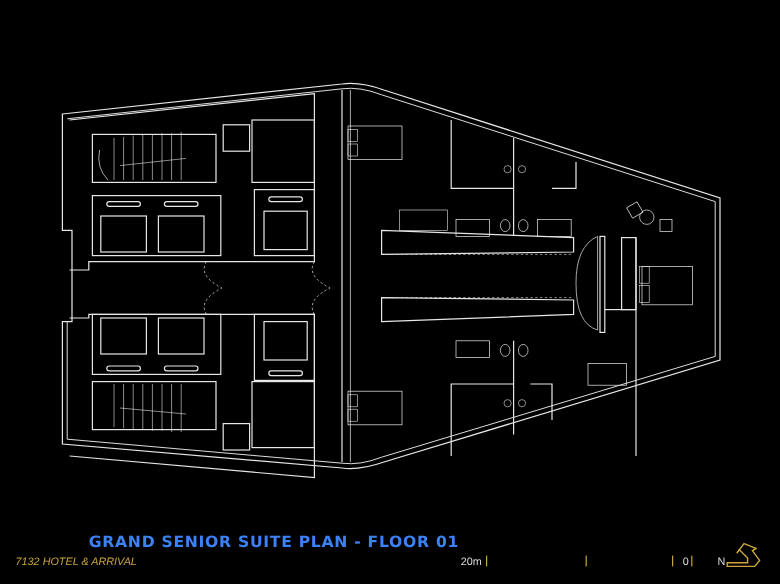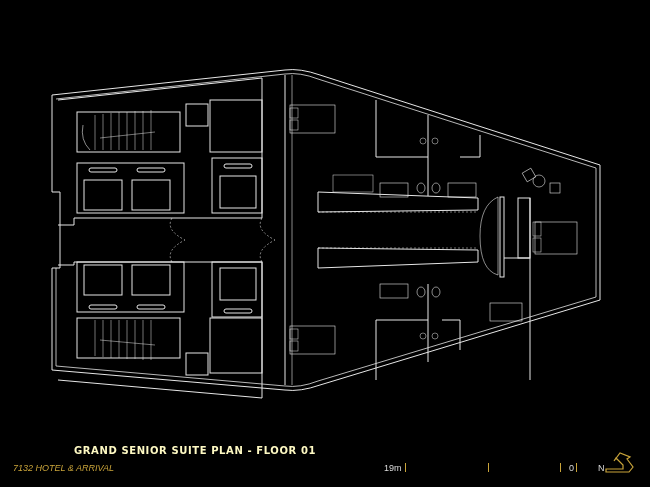--- a/index.html
+++ b/index.html
@@ -1,18 +1,18 @@
 <!DOCTYPE html>
 <html><head>
 <meta charset="utf-8">
 <style>
   html, body { margin: 0; padding: 0; background: #000; }
   body { width: 650px; height: 487px; position: relative; overflow: hidden; font-family: "Liberation Sans", sans-serif; }
   #plan { position: absolute; left: 0; top: 0; width: 650px; height: 440px; }
-  .title { position: absolute; left: 74px; top: 445px; color: #fef9c3; font-family: "DejaVu Sans", sans-serif; font-weight: bold; font-size: 10px; letter-spacing: 0.6px; white-space: nowrap; }
+  .title { position: absolute; left: 74px; top: 445px; color: #3b82f6; font-family: "DejaVu Sans", sans-serif; font-weight: bold; font-size: 13px; letter-spacing: 0.6px; white-space: nowrap; }
   .subtitle { position: absolute; left: 13px; top: 463px; color: #c9a43a; font-size: 9px; white-space: nowrap; font-style: italic; }
   .scale-label { position: absolute; left: 384px; top: 463px; color: #dcdcdc; font-size: 9px; }
   .tick { position: absolute; top: 463px; width: 1px; height: 9px; background: #c9a43a; }
   .scale-zero { position: absolute; left: 569px; top: 463px; color: #dcdcdc; font-size: 9px; }
   .north-label { position: absolute; left: 598px; top: 463px; color: #dcdcdc; font-size: 9px; }
   .north-arrow { position: absolute; left: 605px; top: 450px; width: 30px; height: 24px; }
 </style>
 </head>
 <body>
 
@@ -146,21 +146,21 @@
       <rect x="290" y="329" width="8" height="10" stroke-width="0.5"></rect>
       <rect x="290" y="341" width="8" height="10" stroke-width="0.5"></rect>
     </g>
   </g>
 </svg>
 
 <div class="title">GRAND SENIOR SUITE PLAN - FLOOR 01</div>
 <div class="subtitle">7132 HOTEL &amp; ARRIVAL</div>
 
 <div>
-  <span class="scale-label">19m</span>
+  <span class="scale-label">20m</span>
   <span class="tick" style="left:405px"></span>
   <span class="tick" style="left:488px"></span>
   <span class="tick" style="left:560px"></span>
   <span class="scale-zero">0</span>
   <span class="tick" style="left:576px"></span>
 </div>
 
 <span class="north-label">N</span>
 <svg class="north-arrow" viewBox="0 0 30 24">
   <path d="M1,19 L18,19 L18,15 L11,8 L9,11 L15,3 L25,7 L22,9 L28,17 L24,22 L1,22 Z" fill="none" stroke="#c9a43a" stroke-width="1.2"></path>

